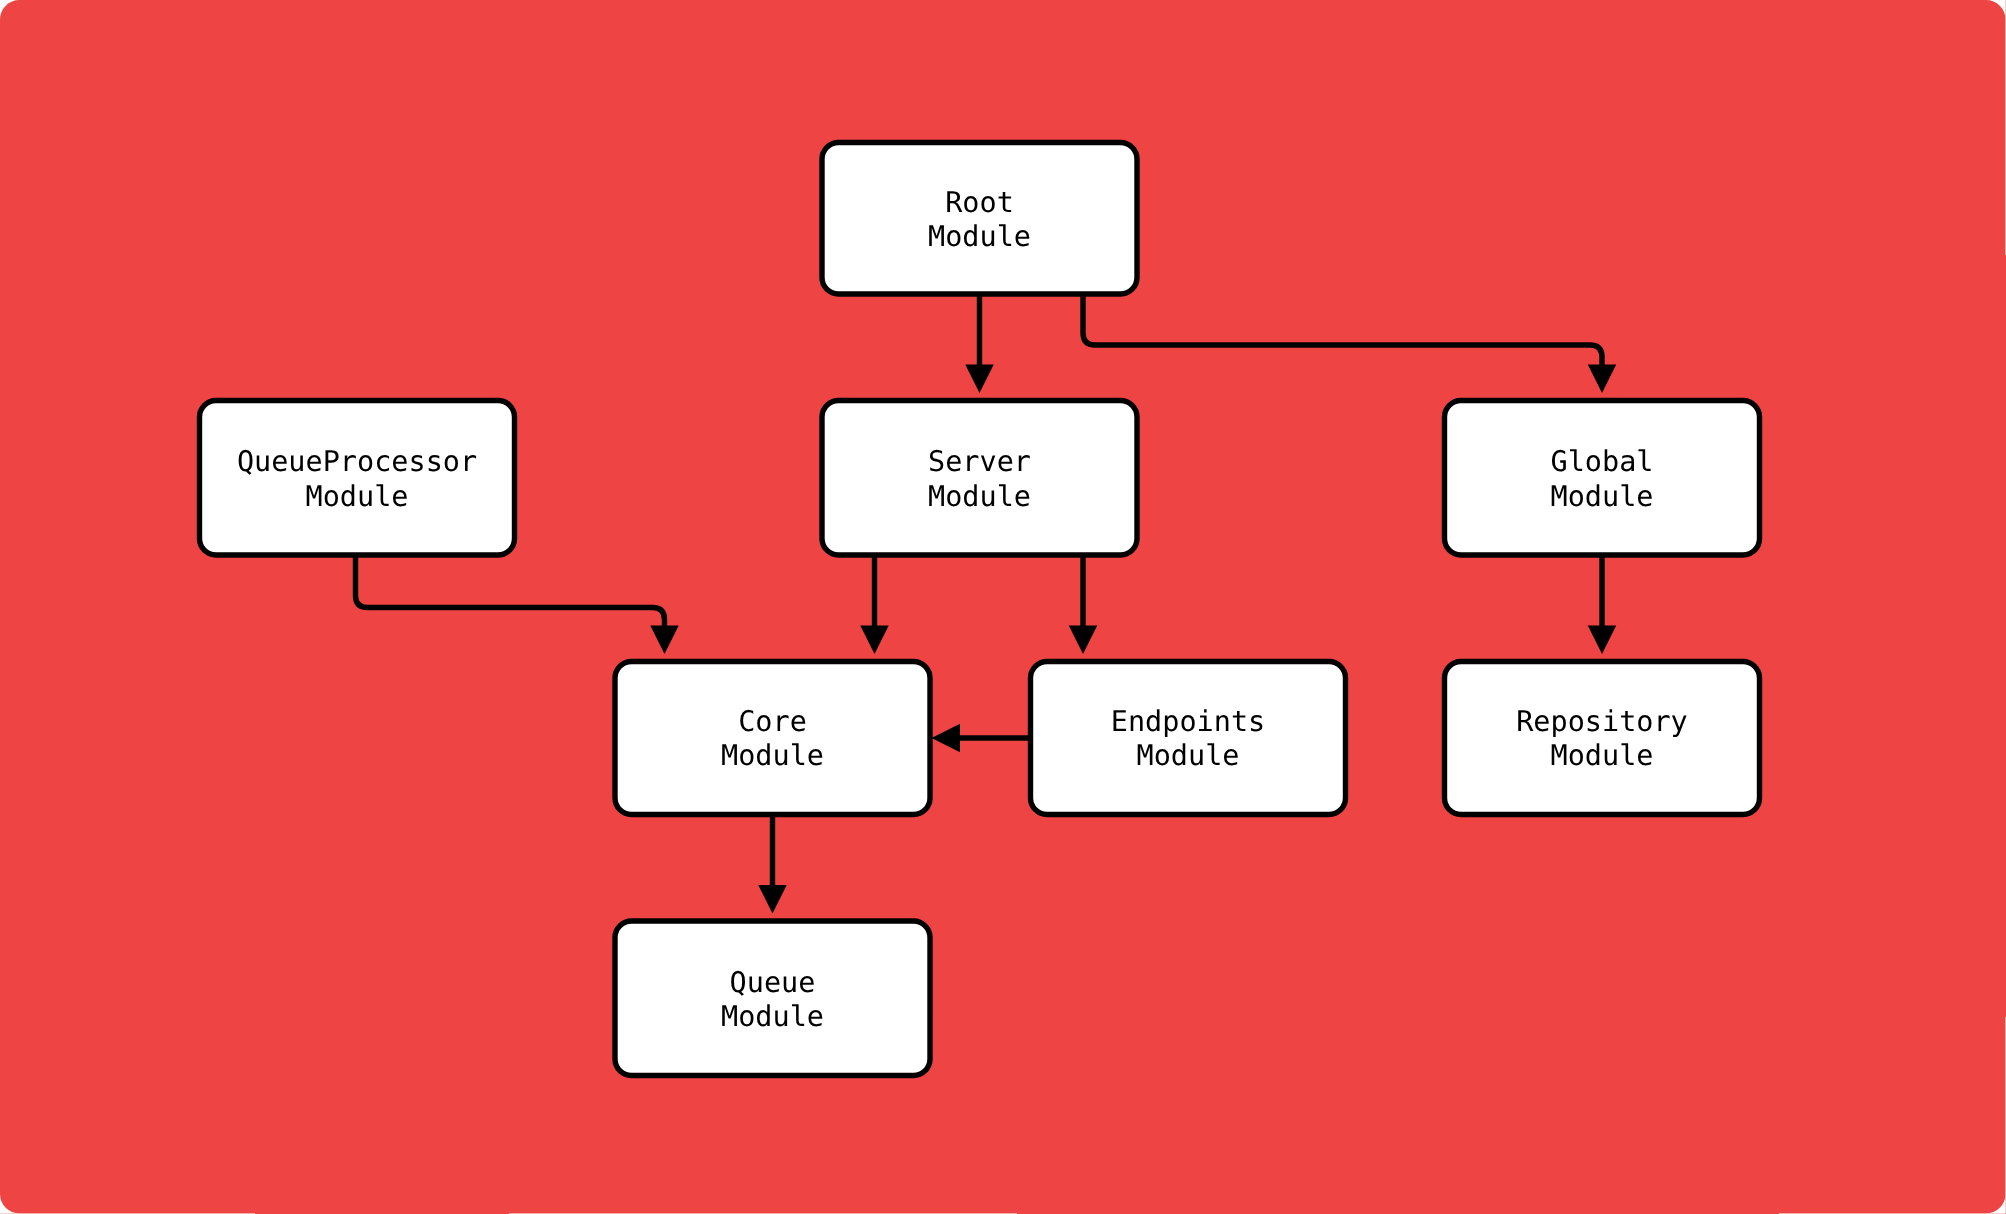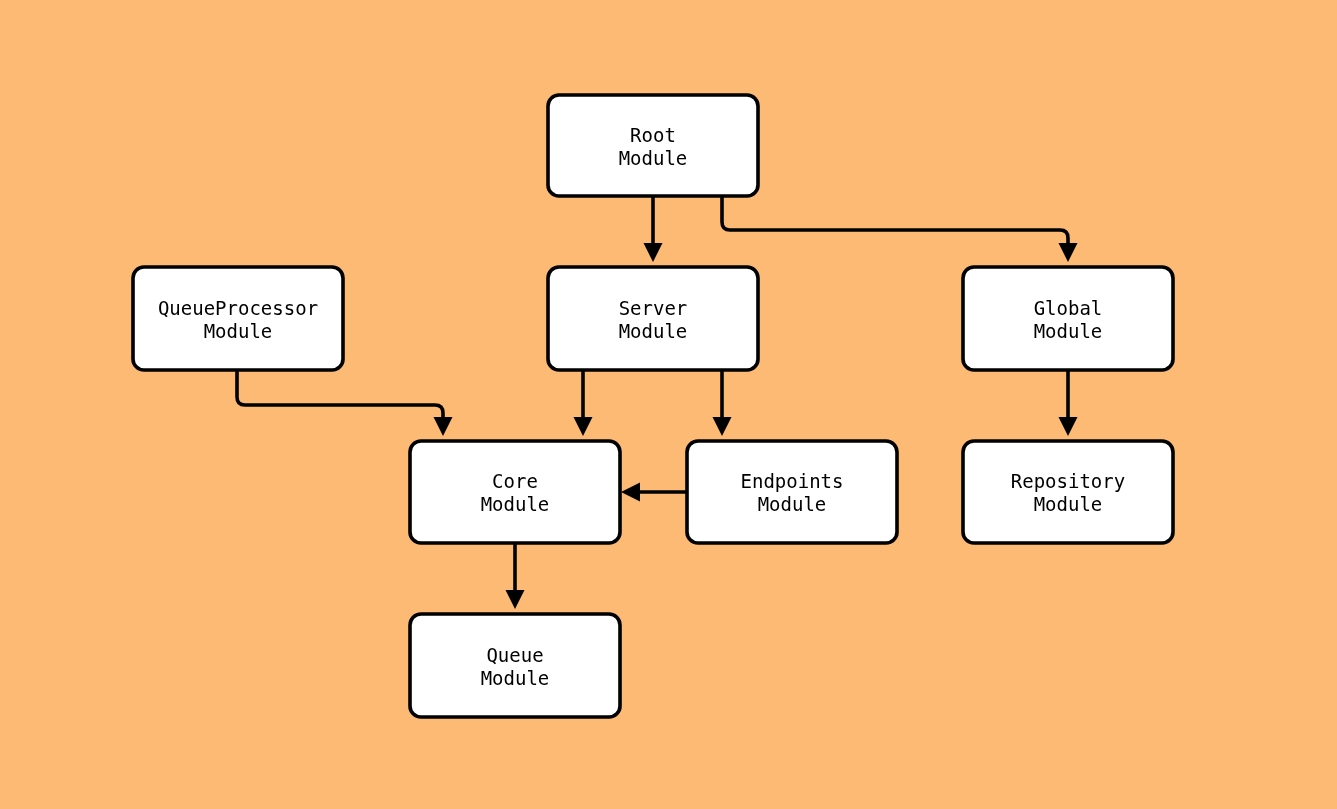--- a/index.html
+++ b/index.html
@@ -4,23 +4,24 @@
 <style>
   html, body {
     margin: 0;
     padding: 0;
     background: #ffffff;
   }
   #canvas {
     position: relative;
     width: 1337px;
     height: 809px;
-    background: #fdba74;
+    background: #ef4444;
     overflow: hidden;
     font-family: "DejaVu Sans Mono", "Liberation Mono", monospace;
+    border-radius: 13px;
   }
   #diagram-svg {
     position: absolute;
     left: 0;
     top: 0;
     width: 1337px;
     height: 809px;
   }
   .node-box {
     fill: #ffffff;

